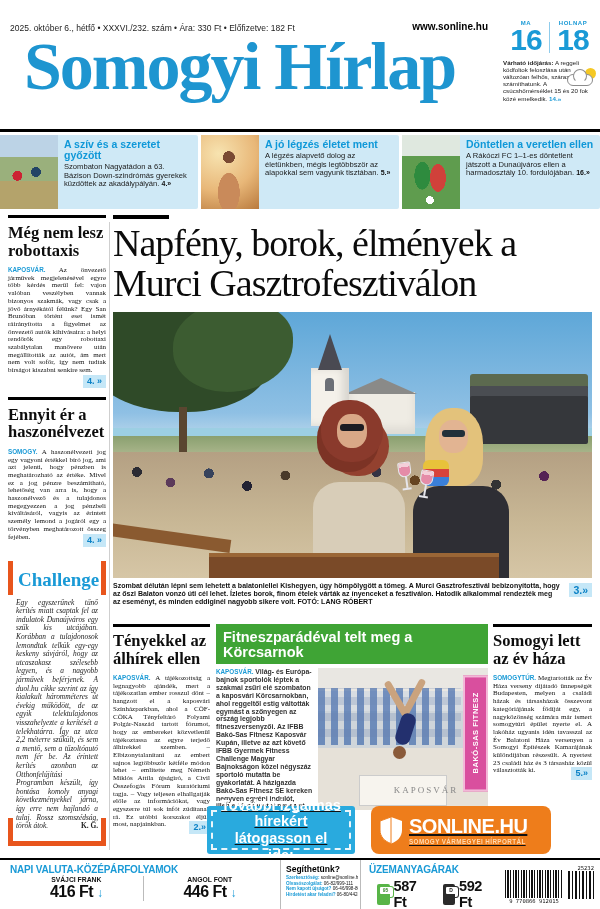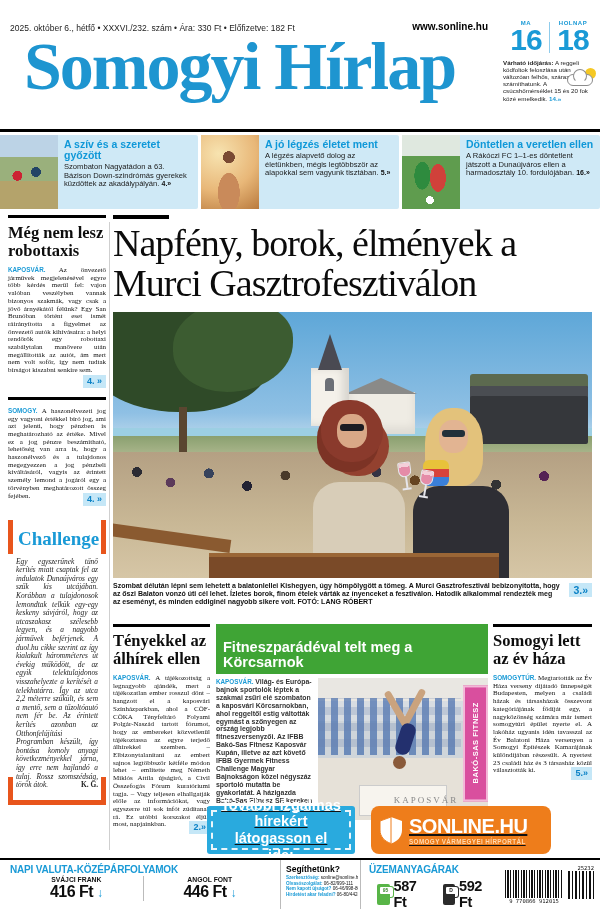--- a/index.html
+++ b/index.html
@@ -131,21 +131,21 @@
   .g2{left:306px;top:158px;transform:rotate(10deg);}
   .caption{margin-top:4px;font-size:7px;line-height:8.2px;font-weight:700;color:#111;position:relative;padding-right:32px;}
   .cap-ref{position:absolute;right:0;top:1px;background:#c5e7f7;color:#0c82c6;font-weight:700;font-size:10.5px;
            padding:3px 4px;}
 
   
   .fact{position:absolute;left:113px;top:624px;width:97px;}
   .bt-head{font-family:"Liberation Serif",serif;font-weight:700;font-size:16.5px;line-height:17.5px;
            color:#0d0d0d;margin:5px 0 6px;}
   .greenbox{position:absolute;left:216px;top:624px;width:272px;height:178px;}
-  .g-header{background:#3fa435;color:#fff;font-weight:700;font-size:14.5px;line-height:1;padding:16px 7px 5px;}
+  .g-header{background:#3fa435;color:#fff;font-weight:700;font-size:14.5px;line-height:1;padding:6px 7px 5px;}
   .g-content{display:flex;padding-top:4px;}
   .g-text{width:102px;flex:none;font-size:6.9px;line-height:7.9px;font-weight:700;color:#333;
           text-align:left;padding-right:4px;}
   .g-credit{margin-top:2px;}
   .g-photo{flex:1;height:142px;position:relative;overflow:hidden;
            background:linear-gradient(#e9e7e2 0 16%,#d8dde2 16% 30%,#cfd5da 30% 56%,#e6e1d8 56%);}
   .seats{position:absolute;top:14%;left:0;right:16%;height:40%;opacity:.55;background:
      repeating-linear-gradient(0deg,transparent 0 8px,rgba(20,60,140,.25) 8px 16px),
      repeating-linear-gradient(90deg,#1d4fa0 0 7px,transparent 7px 13px);}
   .fit-banner{position:absolute;right:0;top:5%;width:25px;height:82%;background:#d94f9e;color:#fff;
@@ -264,20 +264,21 @@
       </div>
     </div>
   </div>
 
   <div class="leftcol">
     <div class="rule3"></div>
     <h2 class="lc-head">Még nem lesz robottaxis</h2>
     <p class="body7"><span class="kicker">KAPOSVÁR.</span><span> Az önvezető járművek megjelenésével egyre több kérdés merül fel: vajon valóban veszélyben vannak bizonyos szakmák, vagy csak a jövő árnyékától félünk? Egy San Brunóban történt eset ismét ráirányította a figyelmet az önvezető autók kihívásaira: a helyi rendőrök egy robottaxi szabálytalan manővere után megállították az autót, ám mert nem volt sofőr, így nem tudtak bírságot kiszabni senkire sem.</span><span class="pref">4. »</span></p>
     <div class="clear"></div>
     <div class="lc-div"></div>
+    <h2 class="lc-head">Ennyit ér a haszonélvezet</h2>
     <p class="body7"><span class="kicker">SOMOGY.</span><span> A haszonélvezeti jog egy vagyoni értékkel bíró jog, ami azt jelenti, hogy pénzben is meghatározható az értéke. Mivel ez a jog pénzre beszámítható, lehetőség van arra is, hogy a haszonélvező és a tulajdonos megegyezzen a jog pénzbeli kiváltásáról, vagyis az érintett személy lemond a jogáról egy a törvényben meghatározott összeg fejében.</span><span class="pref">4. »</span></p>
     <div class="clear"></div>
 
     <div class="telekvita">
       <div class="tv-bar tv-tl"></div>
       <div class="tv-bar tv-tr"></div>
       <div class="tv-bar tv-bottom"></div>
       <div class="tv-bar tv-bl"></div>
       <div class="tv-bar tv-br"></div>
       <div class="tv-title">Challenge</div>

